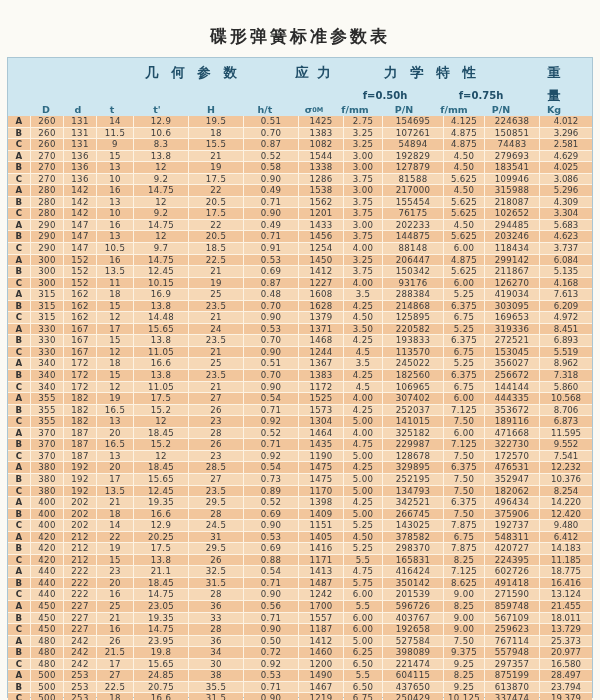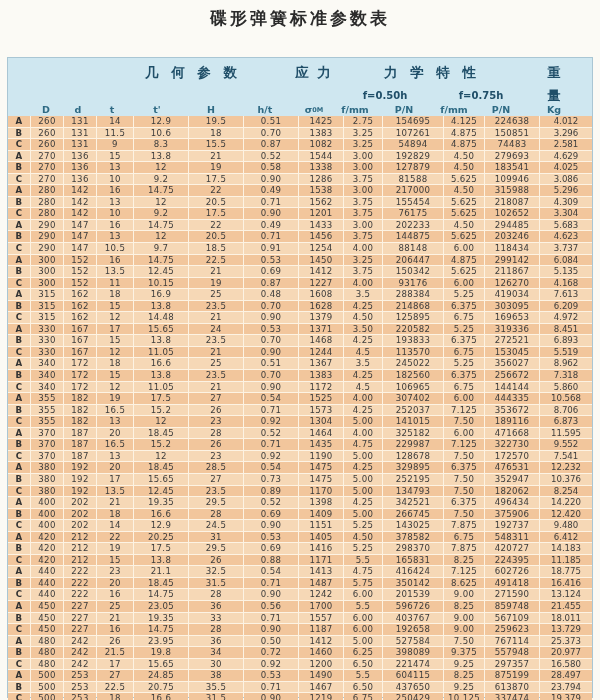--- a/index.html
+++ b/index.html
@@ -3,21 +3,21 @@
 <meta charset="utf-8">
 <style>
   html,body{margin:0;padding:0;}
   body{
     width:600px;height:700px;overflow:hidden;
     background:#fbfaf5;
     font-family:"DejaVu Sans","Liberation Sans",sans-serif;
     color:#3c3c3c;
     position:relative;
   }
-  .titleband{ text-align:center; padding-top:7px; }
+  .titleband{ text-align:center; padding-top:25px; }
   .title{
     font-family:"DejaVu Serif","Liberation Serif",serif;
     font-size:17px; letter-spacing:3px; color:#2b2b2b; font-weight:700;
   }
   .subtitle{
     margin-top:3px; font-size:8.5px; color:#8d8d88; letter-spacing:1px;
   }
   .tablewrap{
     position:absolute; left:7px; top:57px; width:586px; height:641px;
     border:1px solid #a9c6d4; background:#fdf3e3; box-sizing:border-box;

